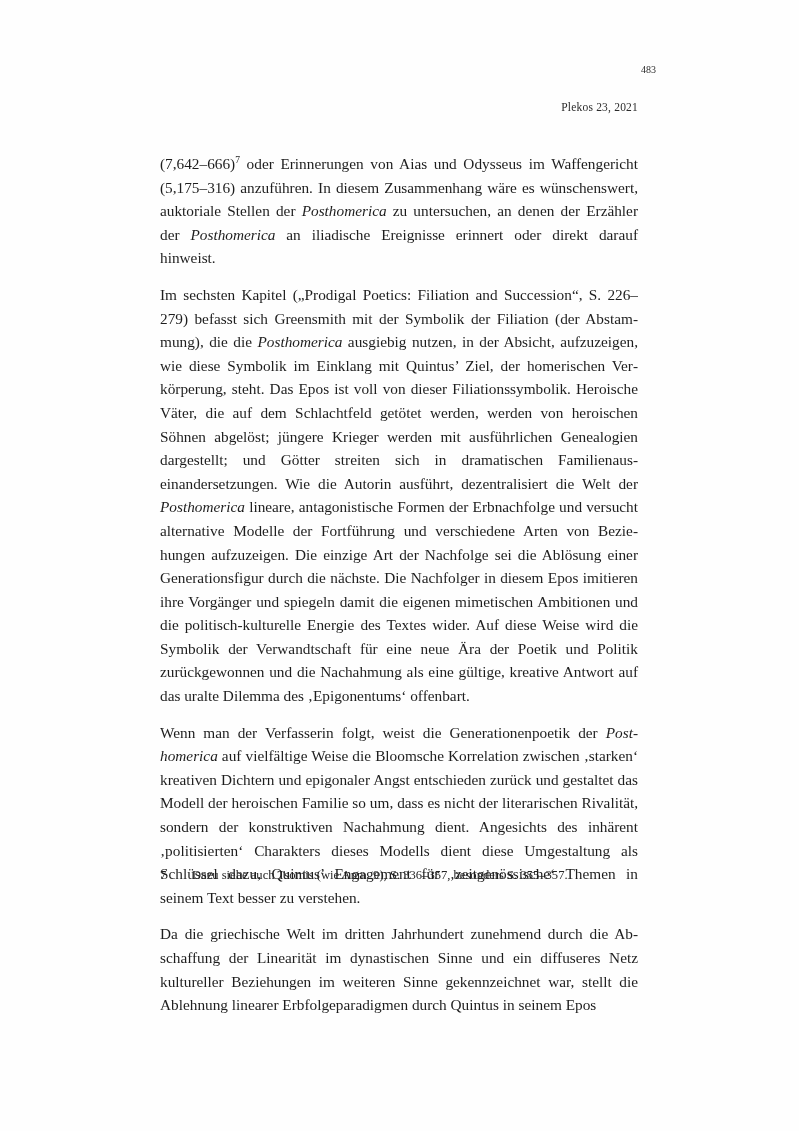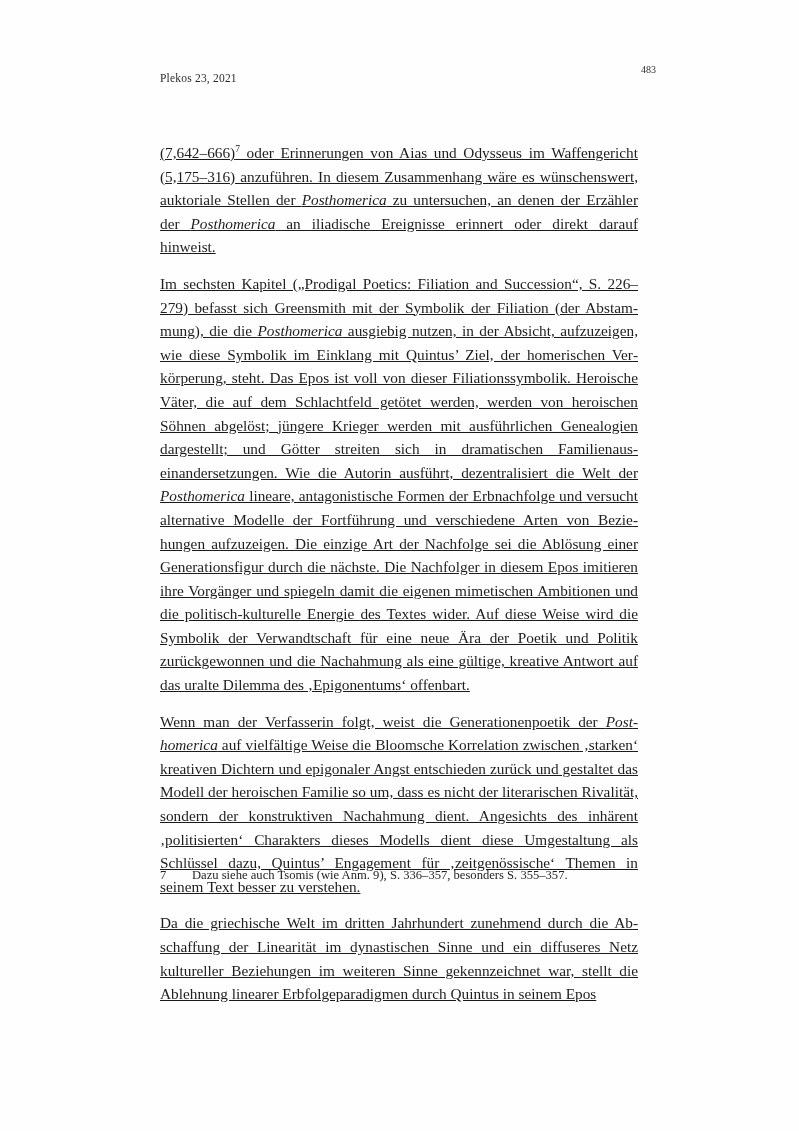--- a/index.html
+++ b/index.html
@@ -25,39 +25,39 @@
     position: absolute;
     top: 72px;
     left: 160px;
     width: 478px;
     height: 18px;
     font-size: 11.5px;
     color: #2b2b2b;
   }
   .running-head .rh-title {
     position: absolute;
-    left: 0;
+    left: 16px;
     right: 0;
-    text-align: left;
+    text-align: right;
     letter-spacing: 0.2px;
+    margin-top: 29px;
   }
   .running-head .rh-pageno {
     position: absolute;
     right: -18px;
     top: -8px;
     font-size: 10px;
   }
 
   
   .textblock {
     position: absolute;
-    top: 141px;
+    top: 152px;
     left: 160px;
     width: 478px;
-    text-decoration: underline;
   }
   p.para {
     margin: 0 0 13px 0;
     font-size: 15.3px;
     line-height: 23.6px;
     text-align: justify;
     text-justify: inter-word;
     hyphens: manual;
     -webkit-hyphens: manual;
     color: #1d1d1d;

